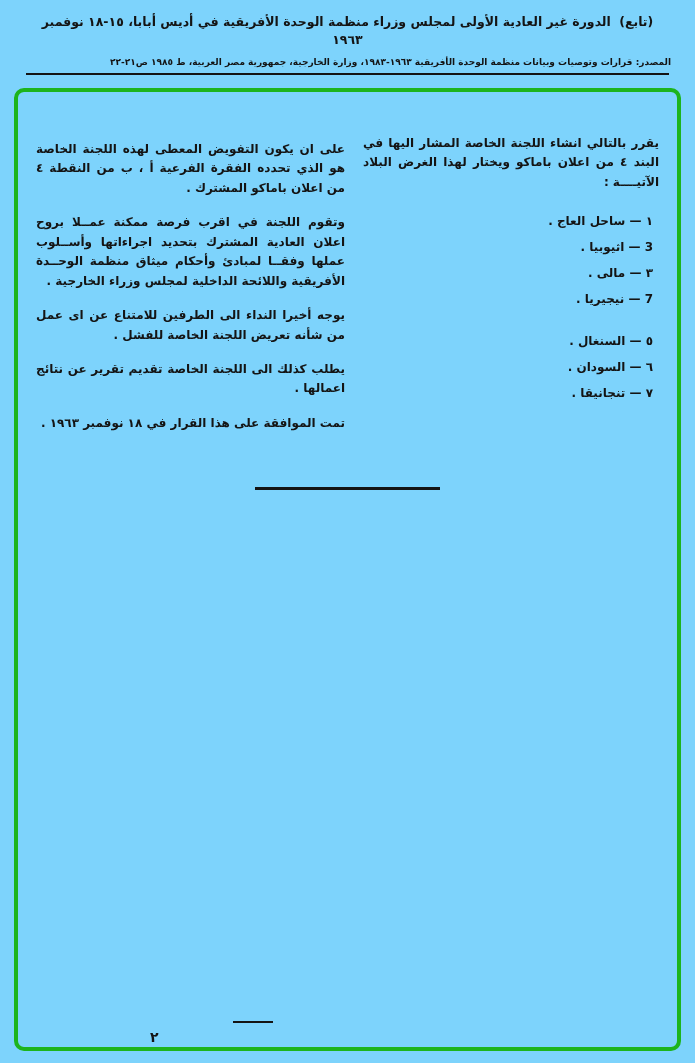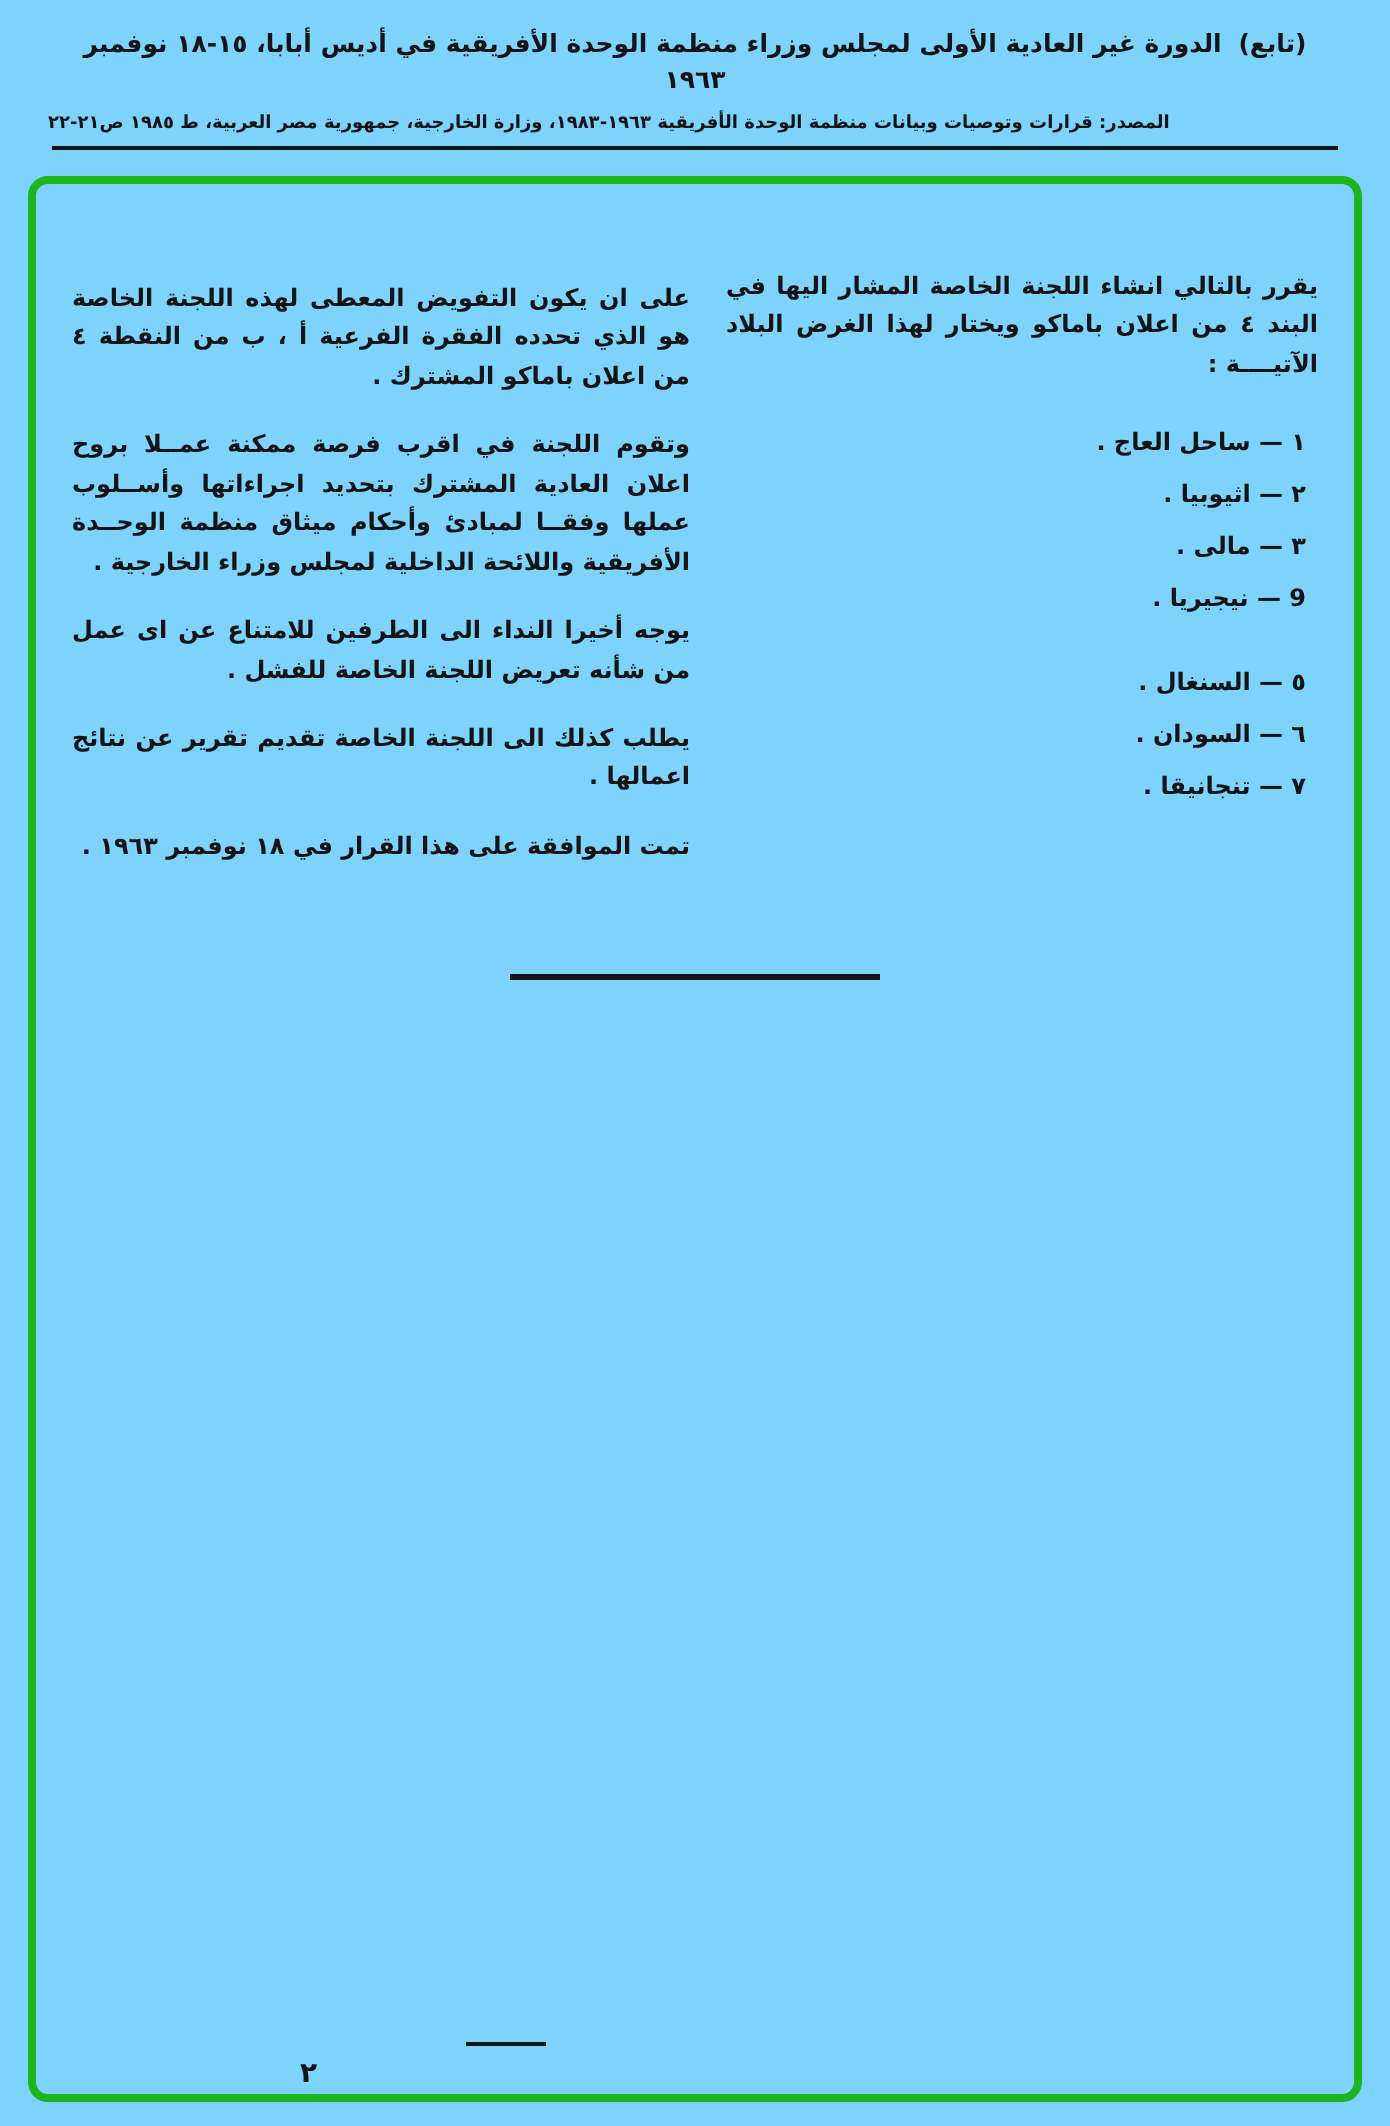--- a/index.html
+++ b/index.html
@@ -17,21 +17,21 @@
   .doc-header { padding-top: 13px; }
   .doc-title {
     text-align: center;
     font-weight: bold;
     font-size: 12.5px;
     line-height: 1.45;
     padding: 0 28px;
   }
   .doc-title .continued { margin-left: 4px; }
   .doc-source {
-    text-align: left;
+    text-align: right;
     font-weight: bold;
     font-size: 9px;
     margin-top: 8px;
     padding: 0 24px;
     letter-spacing: 0.2px;
   }
   .header-rule {
     height: 2px;
     background: #141414;
     margin: 6px 26px 0 26px;
@@ -114,23 +114,23 @@
   </header>
 
   <div class="green-box">
 
     <div class="columns">
 
       <div class="col col-right">
         <p class="para">يقرر بالتالي انشاء اللجنة الخاصة المشار اليها في البند ٤ من اعلان باماكو ويختار لهذا الغرض البلاد الآتيــــة :</p>
         <ul class="country-list">
           <li class="country">١ — ساحل العاج .</li>
-          <li class="country">٢ — اثيوبيا .</li>
+          <li class="country">3 — اثيوبيا .</li>
           <li class="country">٣ — مالى .</li>
-          <li class="country">9 — نيجيريا .</li>
+          <li class="country">7 — نيجيريا .</li>
           <li class="country gap-before">٥ — السنغال .</li>
           <li class="country">٦ — السودان .</li>
           <li class="country">٧ — تنجانيقا .</li>
         </ul>
       </div>
 
       <div class="col col-left">
         <p class="para">على ان يكون التفويض المعطى لهذه اللجنة الخاصة هو الذي تحدده الفقرة الفرعية أ ، ب من النقطة ٤ من اعلان باماكو المشترك .</p>
         <p class="para">وتقوم اللجنة في اقرب فرصة ممكنة عمــلا بروح اعلان العادية المشترك بتحديد اجراءاتها وأســلوب عملها وفقــا لمبادئ وأحكام ميثاق منظمة الوحــدة الأفريقية واللائحة الداخلية لمجلس وزراء الخارجية .</p>
         <p class="para">يوجه أخيرا النداء الى الطرفين للامتناع عن اى عمل من شأنه تعريض اللجنة الخاصة للفشل .</p>

